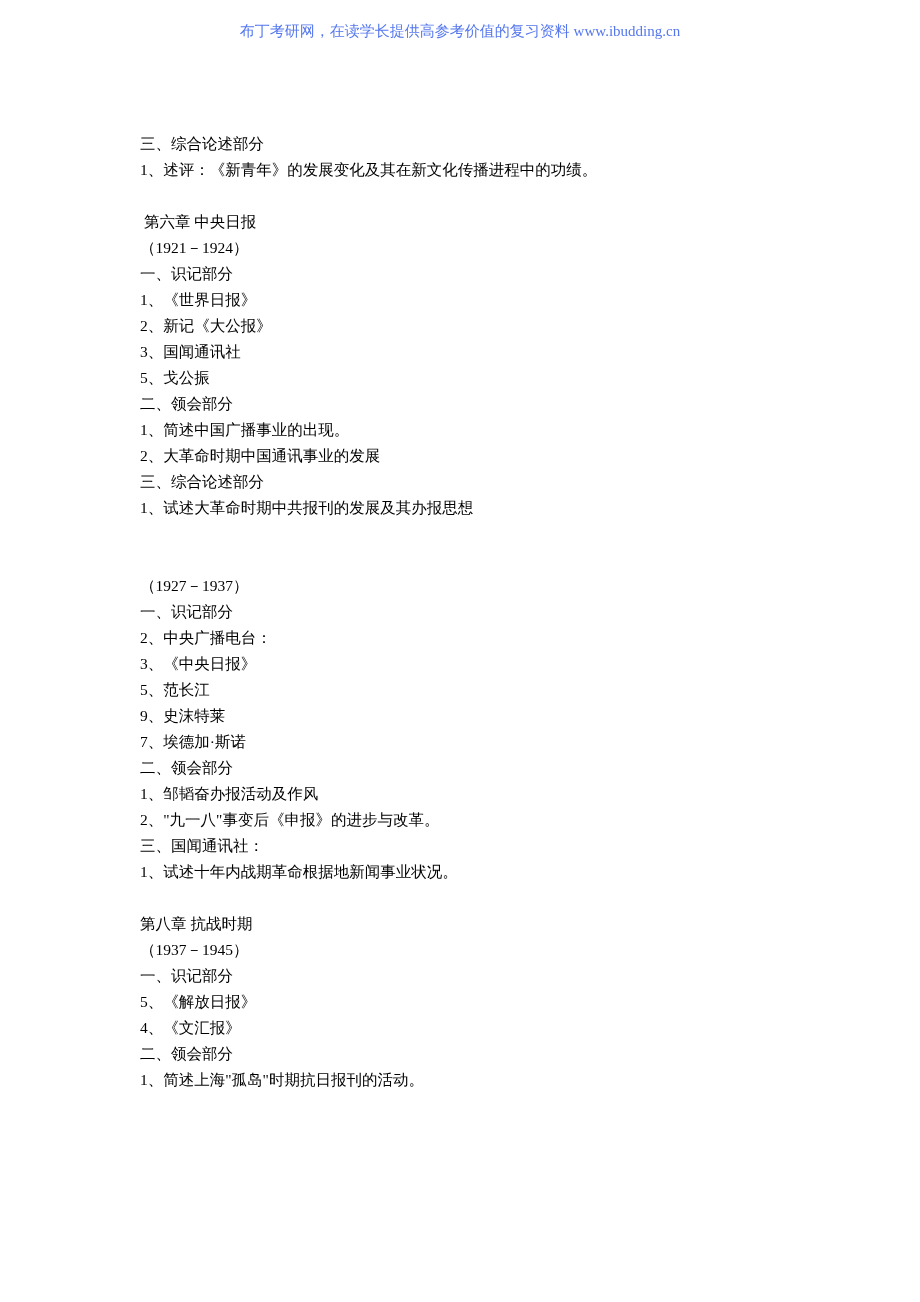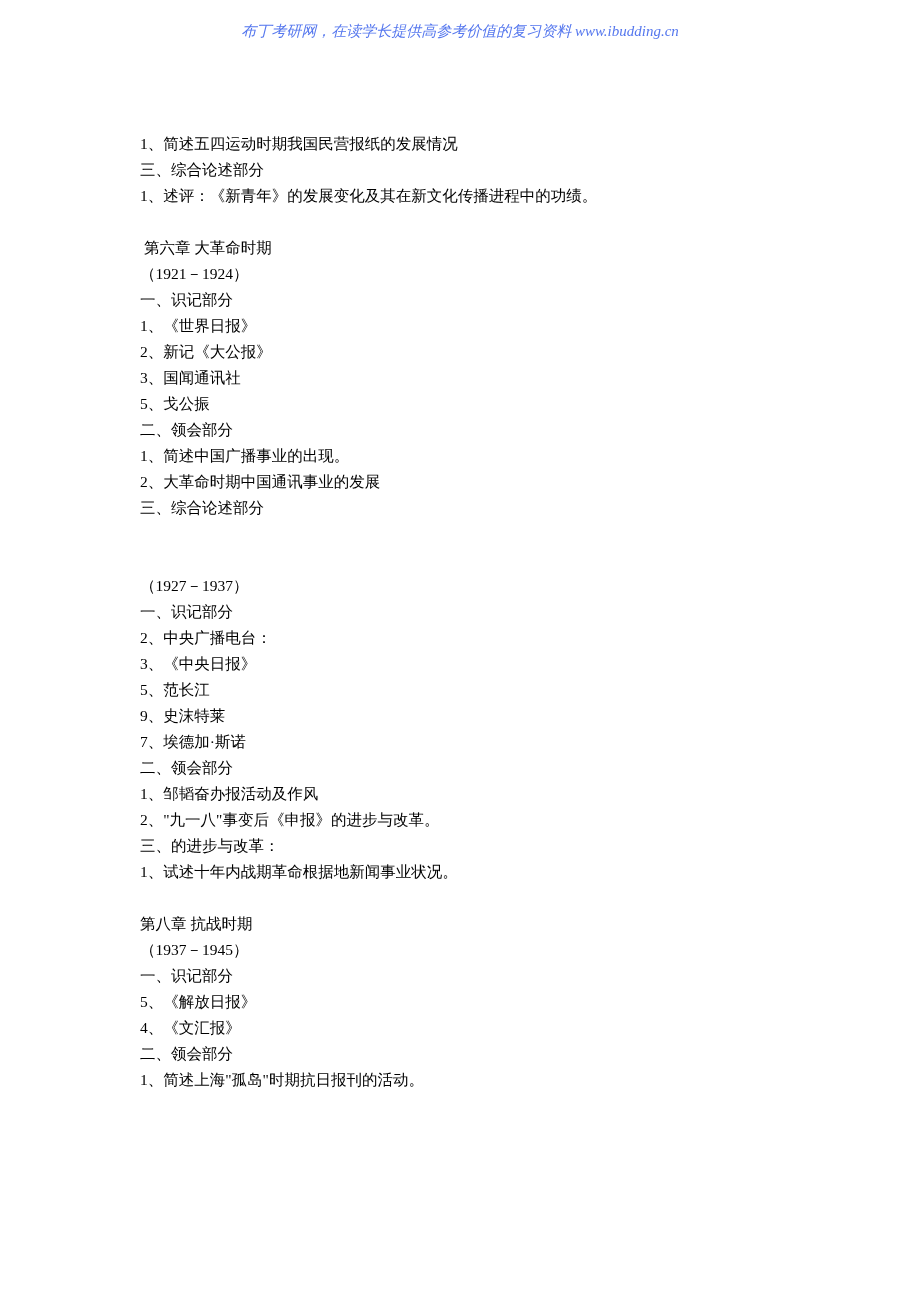--- a/index.html
+++ b/index.html
@@ -13,21 +13,20 @@
       background: #ffffff;
       font-family: "SimSun", "宋体", serif;
       position: relative;
     }
     .header {
       width: 100%;
       text-align: center;
       padding-top: 22px;
       font-size: 15px;
       color: #5577ee;
-      font-style: italic;
     }
     .header a {
       color: #5577ee;
       text-decoration: none;
     }
     .content {
       padding: 90px 140px 0 140px;
       font-size: 15.5px;
       color: #000000;
       line-height: 26px;
@@ -40,48 +39,48 @@
     }
   </style>
 </head>
 <body>
 
 <div class="header">
   <span>布丁考研网，在读学长提供高参考价值的复习资料   </span><a href="#">www.ibudding.cn</a>
 </div>
 
 <div class="content">
-  <div class="line">1、简述五四运动时期我国民营报纸的发展情况</div>
   <div class="line">三、综合论述部分</div>
   <div class="line">1、述评：《新青年》的发展变化及其在新文化传播进程中的功绩。</div>
   <div class="blank"></div>
-  <div class="line"> 第六章 大革命时期</div>
+  <div class="line"> 第六章 中央日报</div>
   <div class="line">（1921－1924）</div>
   <div class="line">一、识记部分</div>
   <div class="line">1、《世界日报》</div>
   <div class="line">2、新记《大公报》</div>
   <div class="line">3、国闻通讯社</div>
   <div class="line">5、戈公振</div>
   <div class="line">二、领会部分</div>
   <div class="line">1、简述中国广播事业的出现。</div>
   <div class="line">2、大革命时期中国通讯事业的发展</div>
   <div class="line">三、综合论述部分</div>
+  <div class="line">1、试述大革命时期中共报刊的发展及其办报思想</div>
   <div class="blank"></div>
   <div class="blank"></div>
   <div class="line">（1927－1937）</div>
   <div class="line">一、识记部分</div>
   <div class="line">2、中央广播电台：</div>
   <div class="line">3、《中央日报》</div>
   <div class="line">5、范长江</div>
   <div class="line">9、史沫特莱</div>
   <div class="line">7、埃德加·斯诺</div>
   <div class="line">二、领会部分</div>
   <div class="line">1、邹韬奋办报活动及作风</div>
   <div class="line">2、"九一八"事变后《申报》的进步与改革。</div>
-  <div class="line">三、的进步与改革：</div>
+  <div class="line">三、国闻通讯社：</div>
   <div class="line">1、试述十年内战期革命根据地新闻事业状况。</div>
   <div class="blank"></div>
   <div class="line">第八章 抗战时期</div>
   <div class="line">（1937－1945）</div>
   <div class="line">一、识记部分</div>
   <div class="line">5、《解放日报》</div>
   <div class="line">4、《文汇报》</div>
   <div class="line">二、领会部分</div>
   <div class="line">1、简述上海"孤岛"时期抗日报刊的活动。</div>
 </div>

